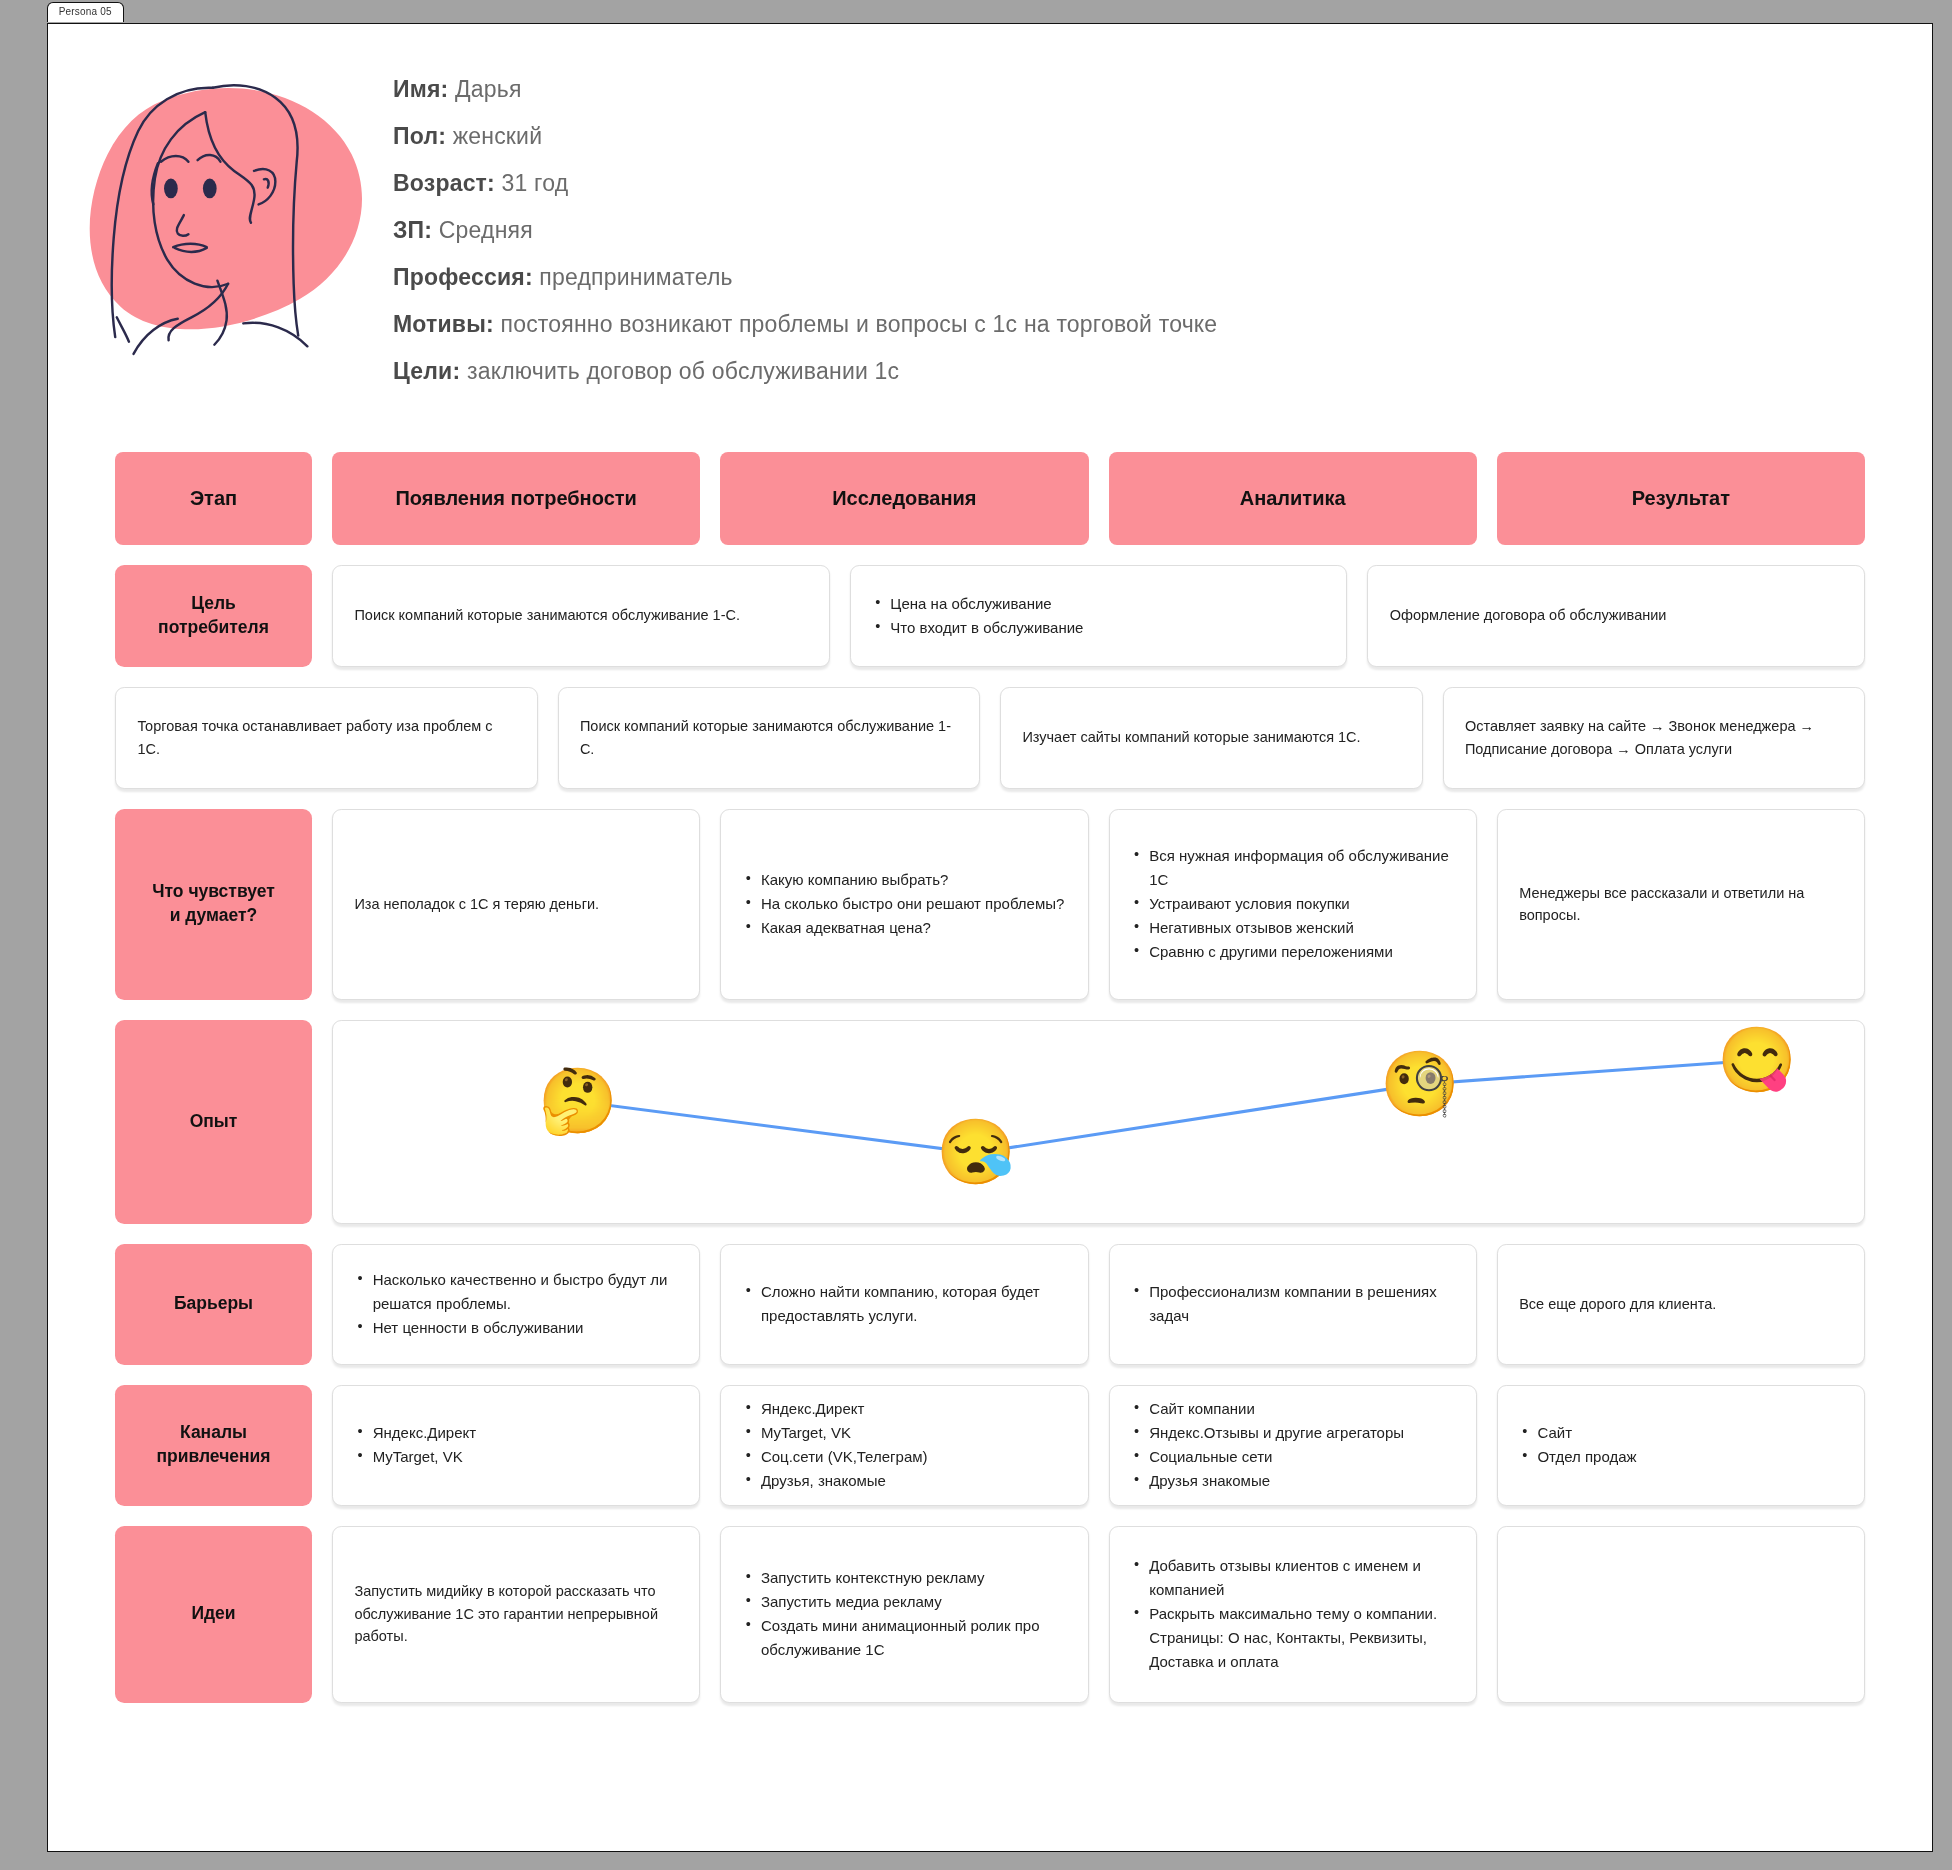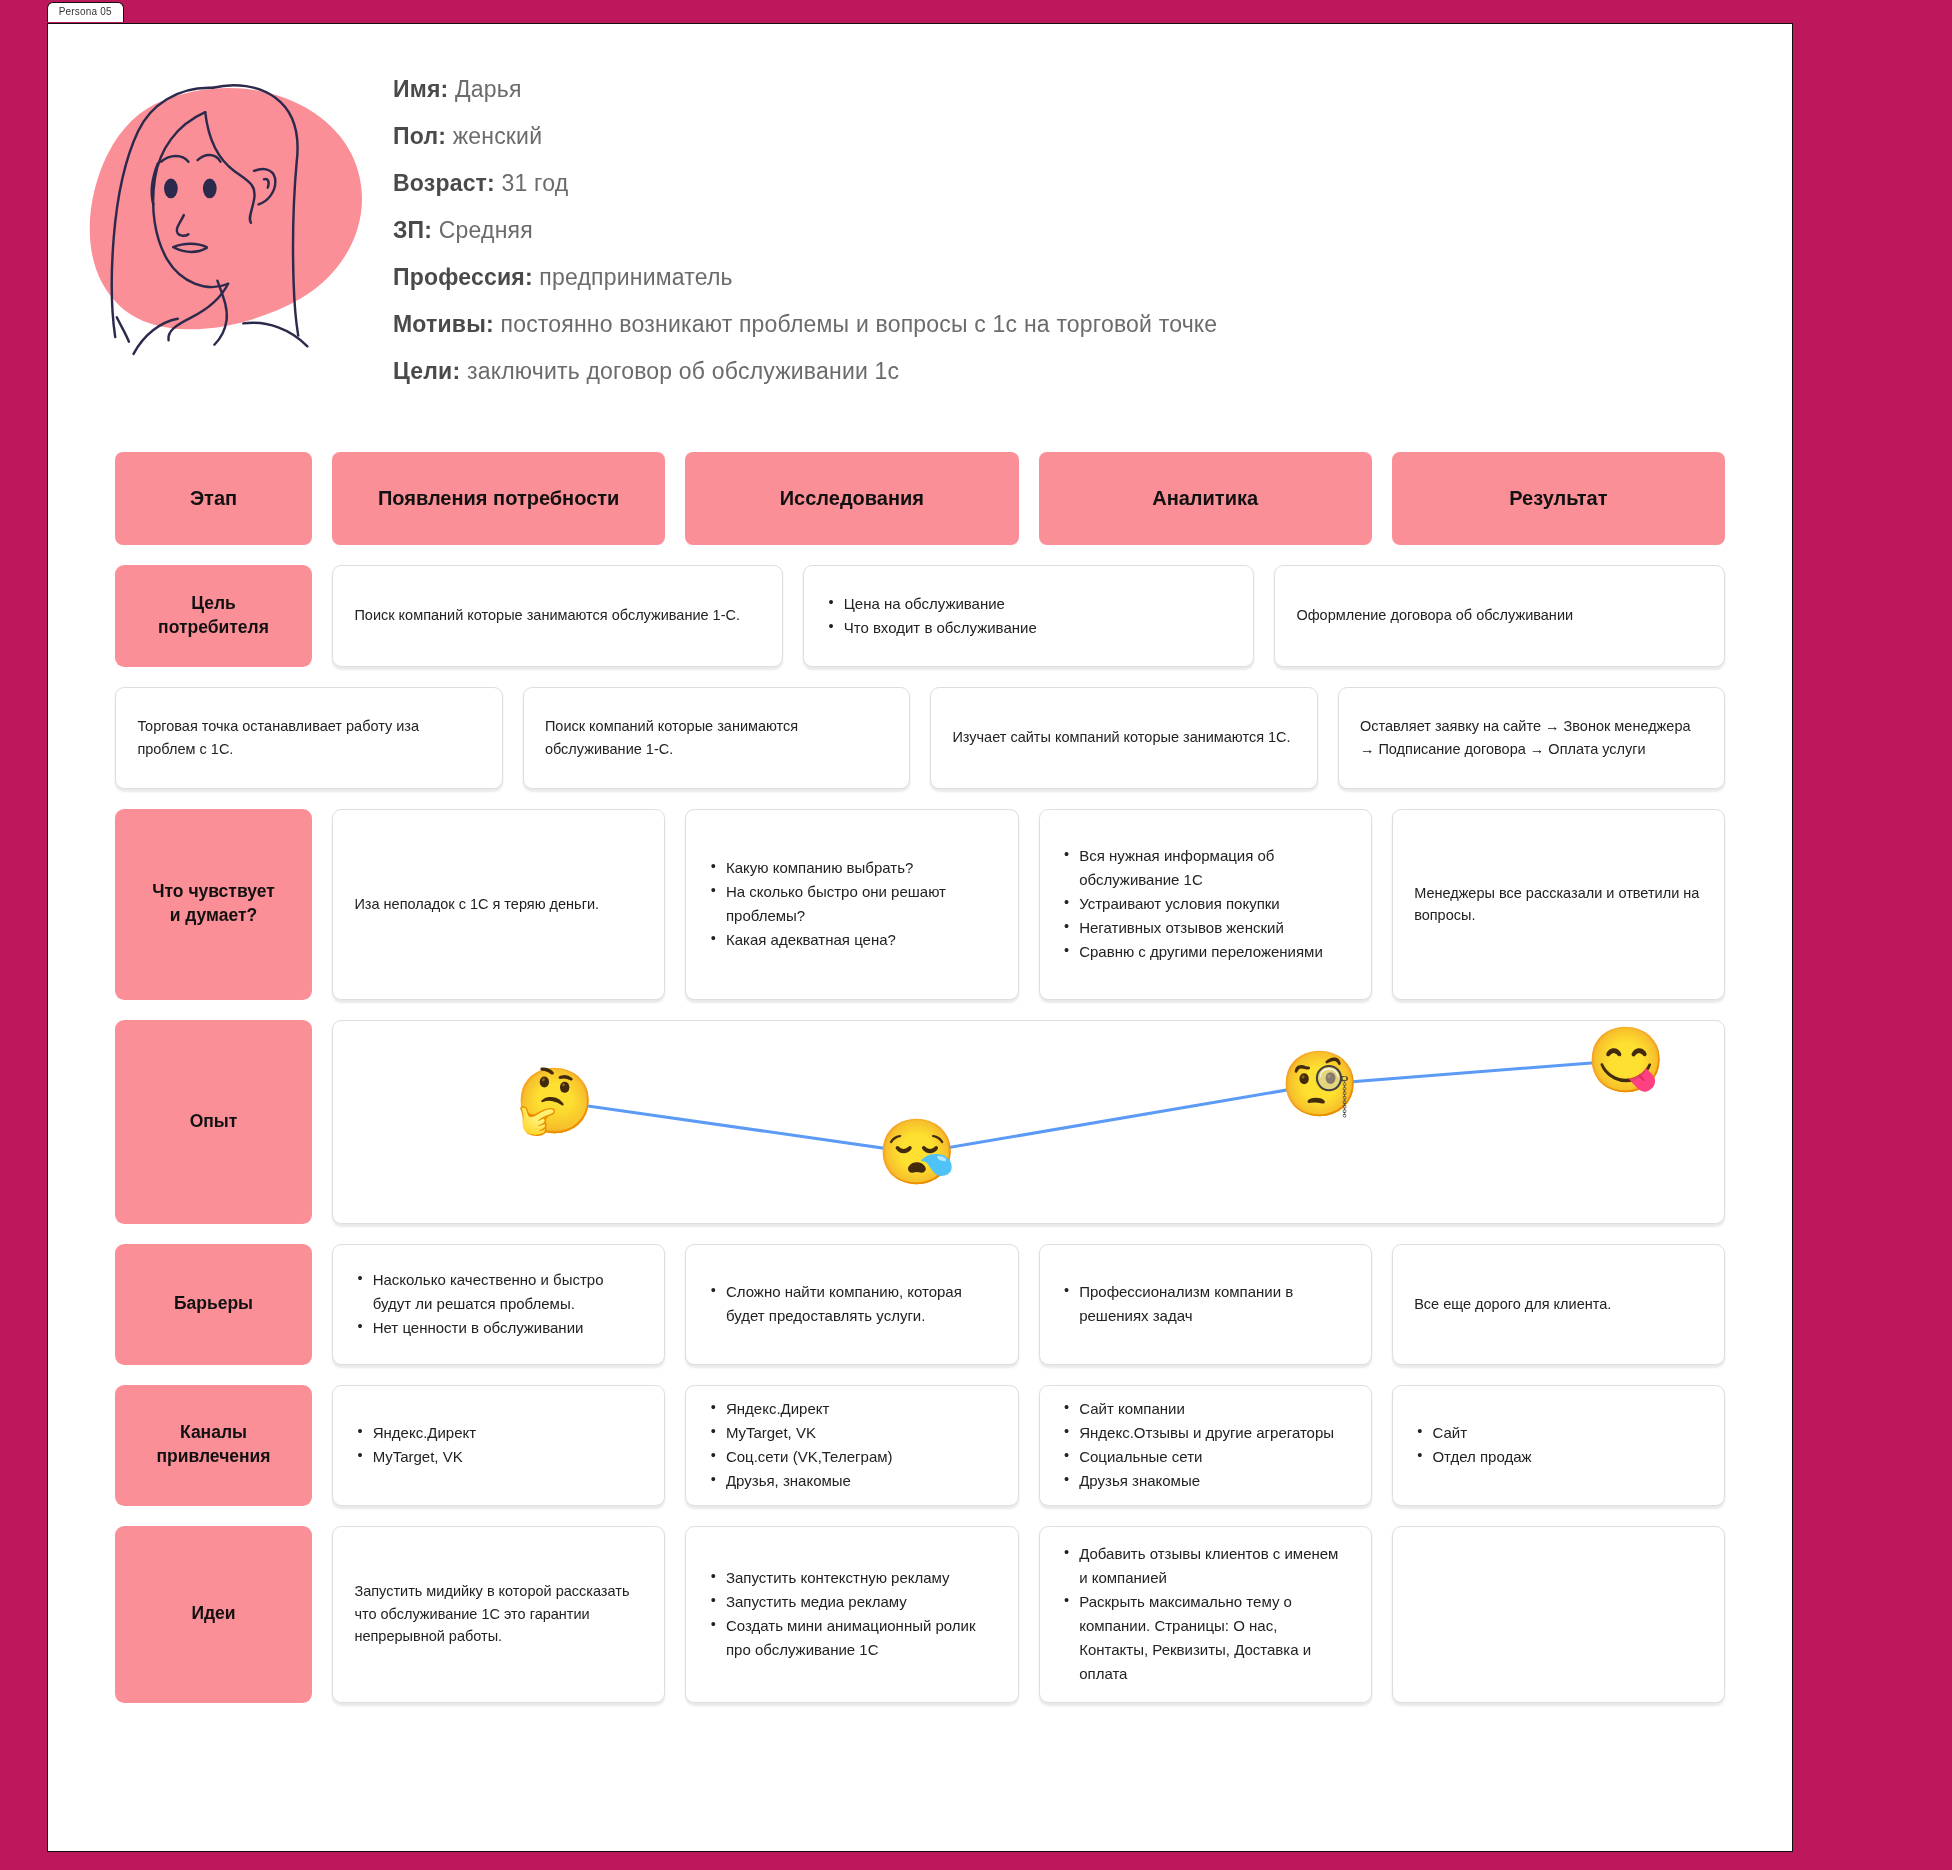--- a/index.html
+++ b/index.html
@@ -4,41 +4,41 @@
 <style>
   * { box-sizing: border-box; margin: 0; padding: 0; }
   html, body {
     width: 1953px; height: 1871px;
     background: #000;
     font-family: "Liberation Sans", sans-serif;
   }
   .canvas {
     position: relative;
     width: 1953px; height: 1871px;
-    background: #be185d;
+    background: #a3a3a3;
     overflow: hidden;
   }
   .tab-label {
     position: absolute;
     left: 47px; top: 1.5px;
     padding: 3.8px 10.7px 4.6px 10.7px;
     background: #fff;
     border: 1.5px solid #111;
     border-bottom: none;
     border-radius: 6.1px 6.1px 0 0;
     font-size: 10px;
     color: #333;
     letter-spacing: 0.2px;
     z-index: 5;
     white-space: nowrap;
   }
   .board {
     position: absolute;
     left: 47px; top: 23px;
-    width: 1746px; height: 1829px;
+    width: 1886px; height: 1829px;
     background: #fff;
     border: 1.5px solid #111;
   }
   
   .persona {
     display: flex;
     padding: 30.5px 0 0 23px;
     height: 397px;
   }
   .avatar-wrap {

